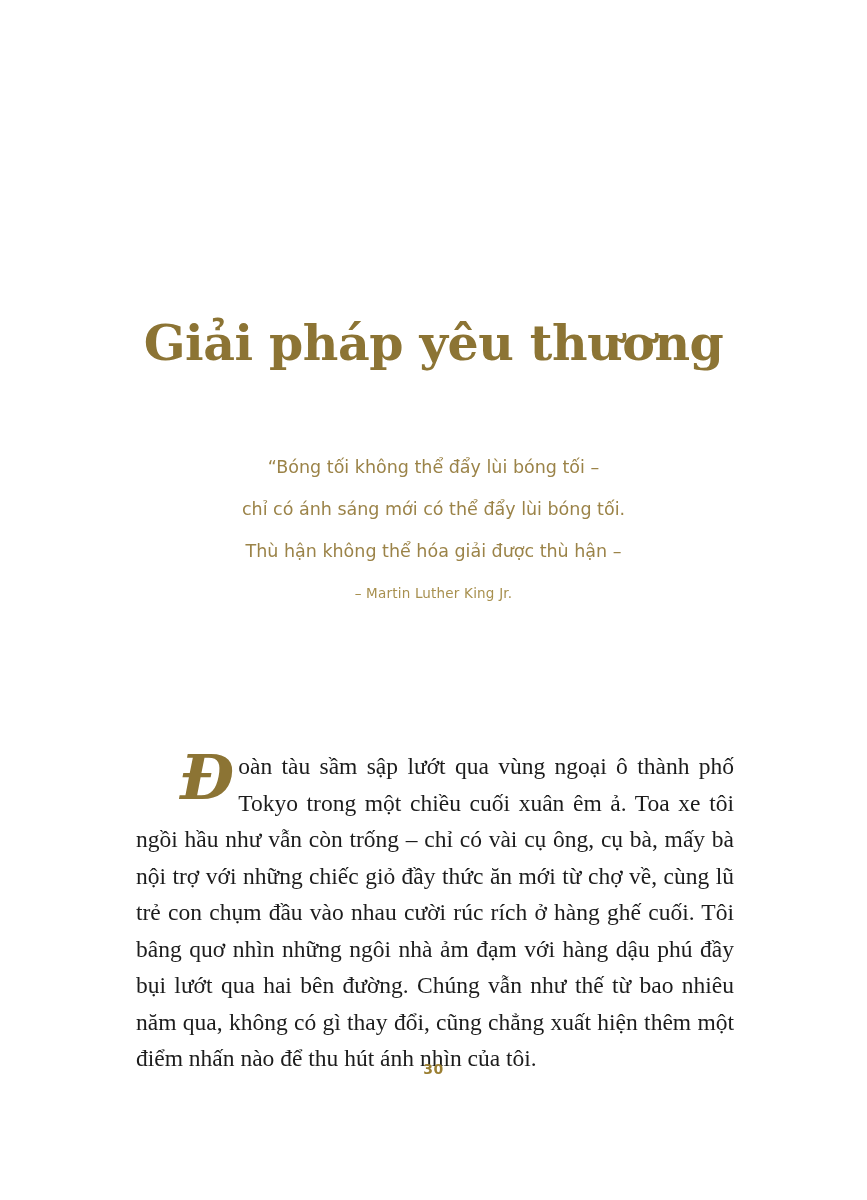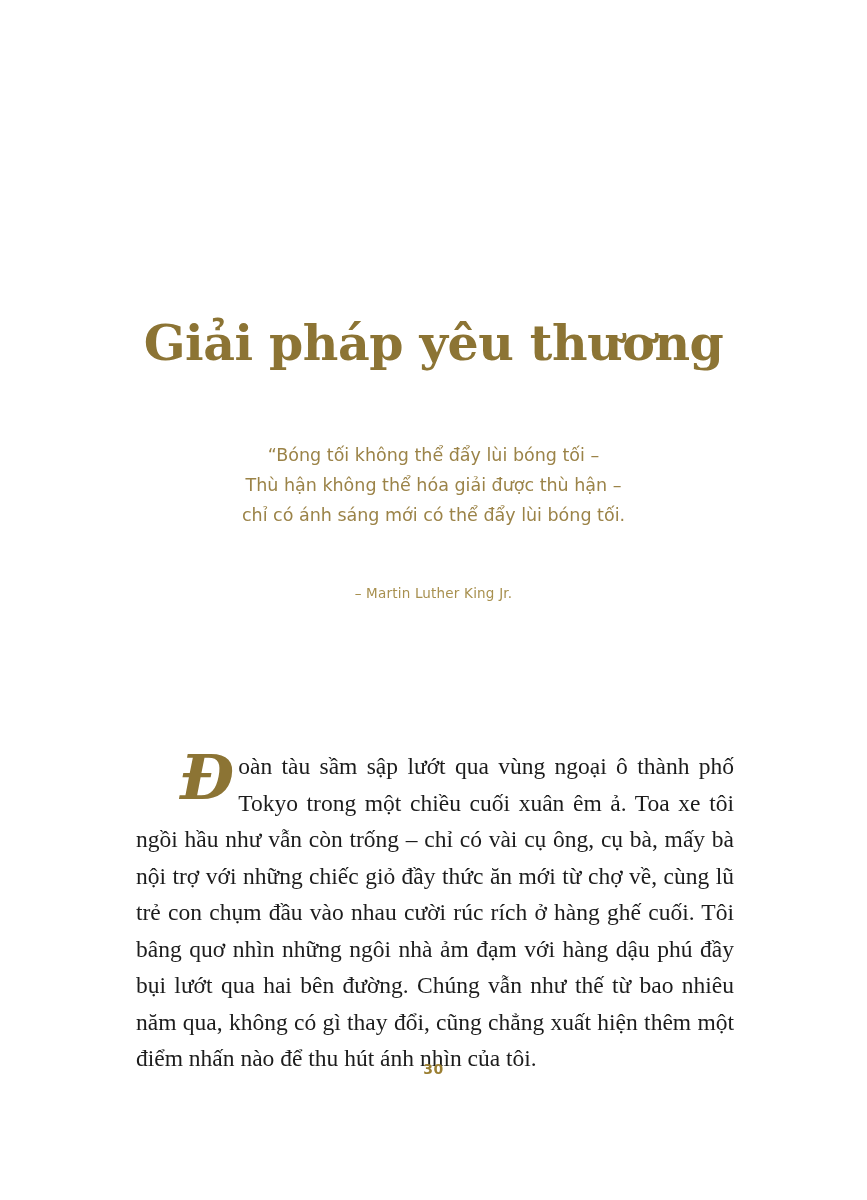--- a/index.html
+++ b/index.html
@@ -48,20 +48,21 @@
     width: 867px;
     text-align: center;
     font-family: "DejaVu Sans", sans-serif;
     font-size: 17.5px;
     line-height: 30px;
     color: #9b8348;
   }
   .epigraph .q-line {
     display: block;
     white-space: nowrap;
+    margin-top: 12px;
   }
 
   .epigraph-attrib {
     position: absolute;
     top: 585px;
     left: 0;
     width: 867px;
     text-align: center;
     font-family: "DejaVu Sans", sans-serif;
     font-size: 13.5px;
@@ -114,22 +115,22 @@
 </style>
 </head>
 <body>
 
 <div class="page">
 
   <h1 class="chapter-title">Giải pháp yêu thương</h1>
 
   <div class="epigraph">
     <span class="q-line">“Bóng tối không thể đẩy lùi bóng tối –</span>
+    <span class="q-line">chỉ có ánh sáng mới có thể đẩy lùi bóng tối.</span>
     <span class="q-line">Thù hận không thể hóa giải được thù hận –</span>
-    <span class="q-line">chỉ có ánh sáng mới có thể đẩy lùi bóng tối.</span>
   </div>
 
   <div class="epigraph-attrib">– Martin Luther King Jr.</div>
 
   <div class="body-text">
     <p><span class="dropcap">Đ</span><span>oàn tàu sầm sập lướt qua vùng ngoại ô thành phố Tokyo trong một chiều cuối xuân êm ả. Toa xe tôi ngồi hầu như vẫn còn trống – chỉ có vài cụ ông, cụ bà, mấy bà nội trợ với những chiếc giỏ đầy thức ăn mới từ chợ về, cùng lũ trẻ con chụm đầu vào nhau cười rúc rích ở hàng ghế cuối. Tôi bâng quơ nhìn những ngôi nhà ảm đạm với hàng dậu phú đầy bụi lướt qua hai bên đường. Chúng vẫn như thế từ bao nhiêu năm qua, không có gì thay đổi, cũng chẳng xuất hiện thêm một điểm nhấn nào để thu hút ánh nhìn của tôi.</span></p>
   </div>
 
   <div class="folio">30</div>
 

